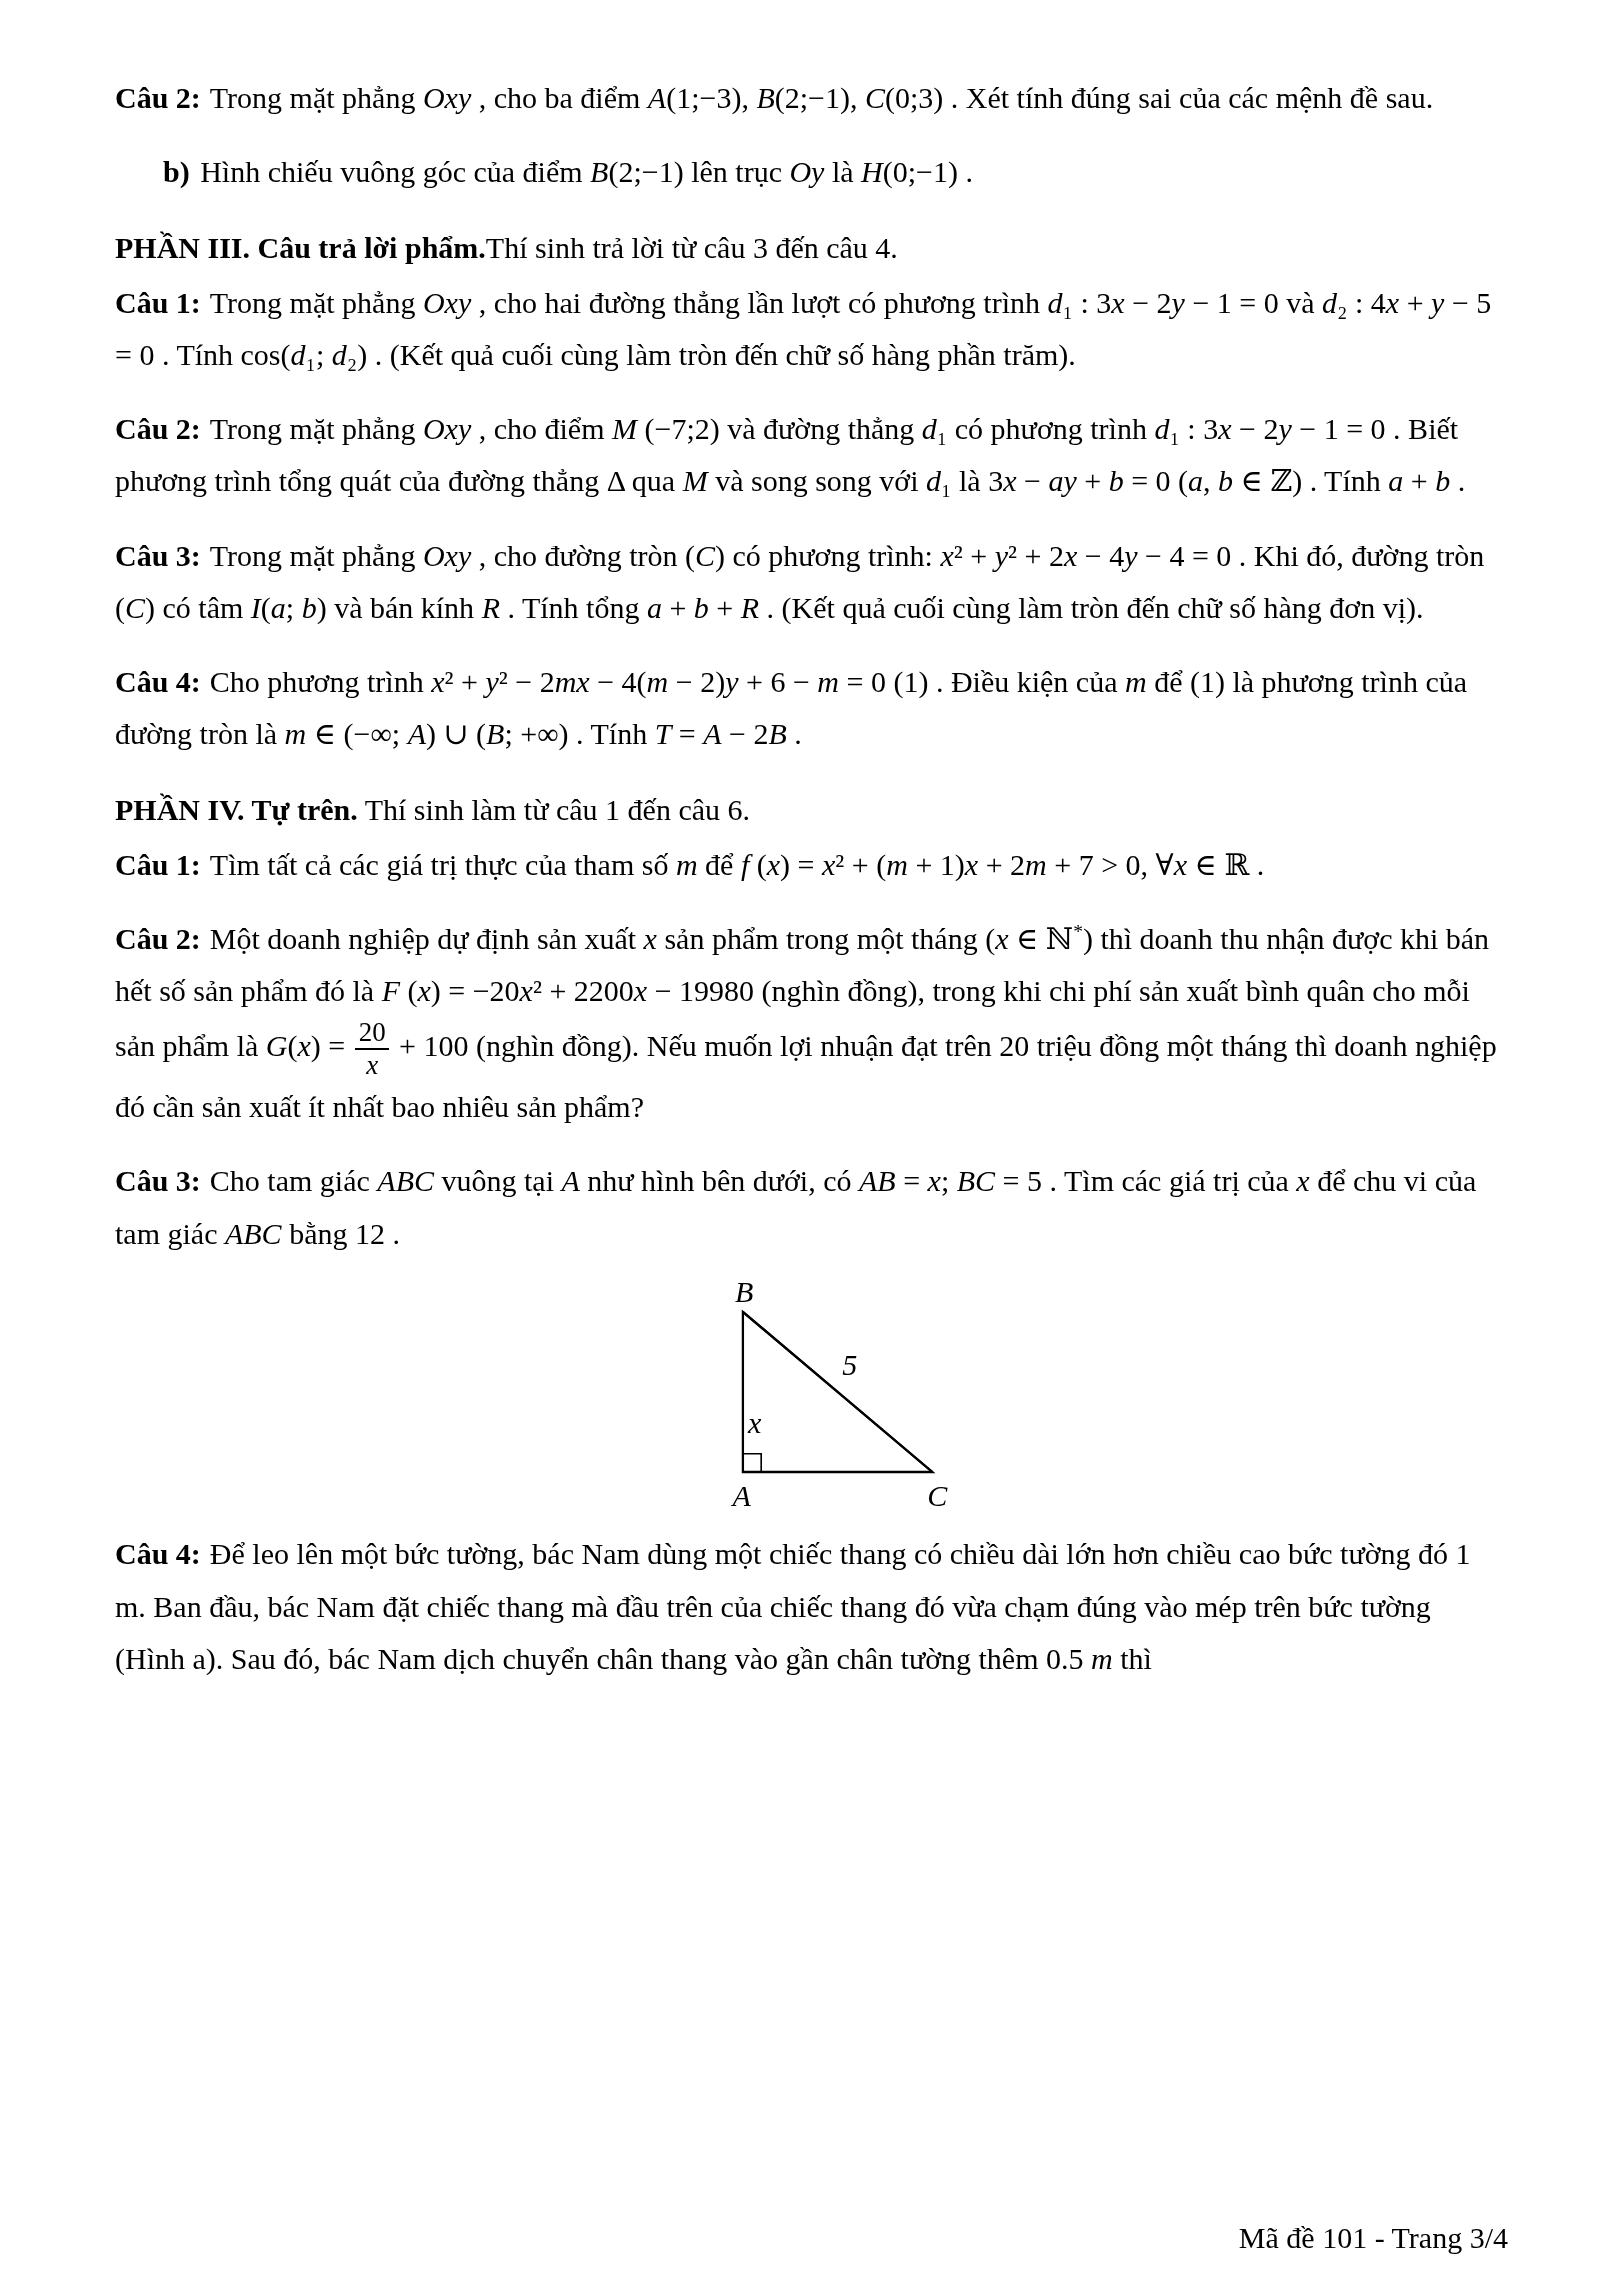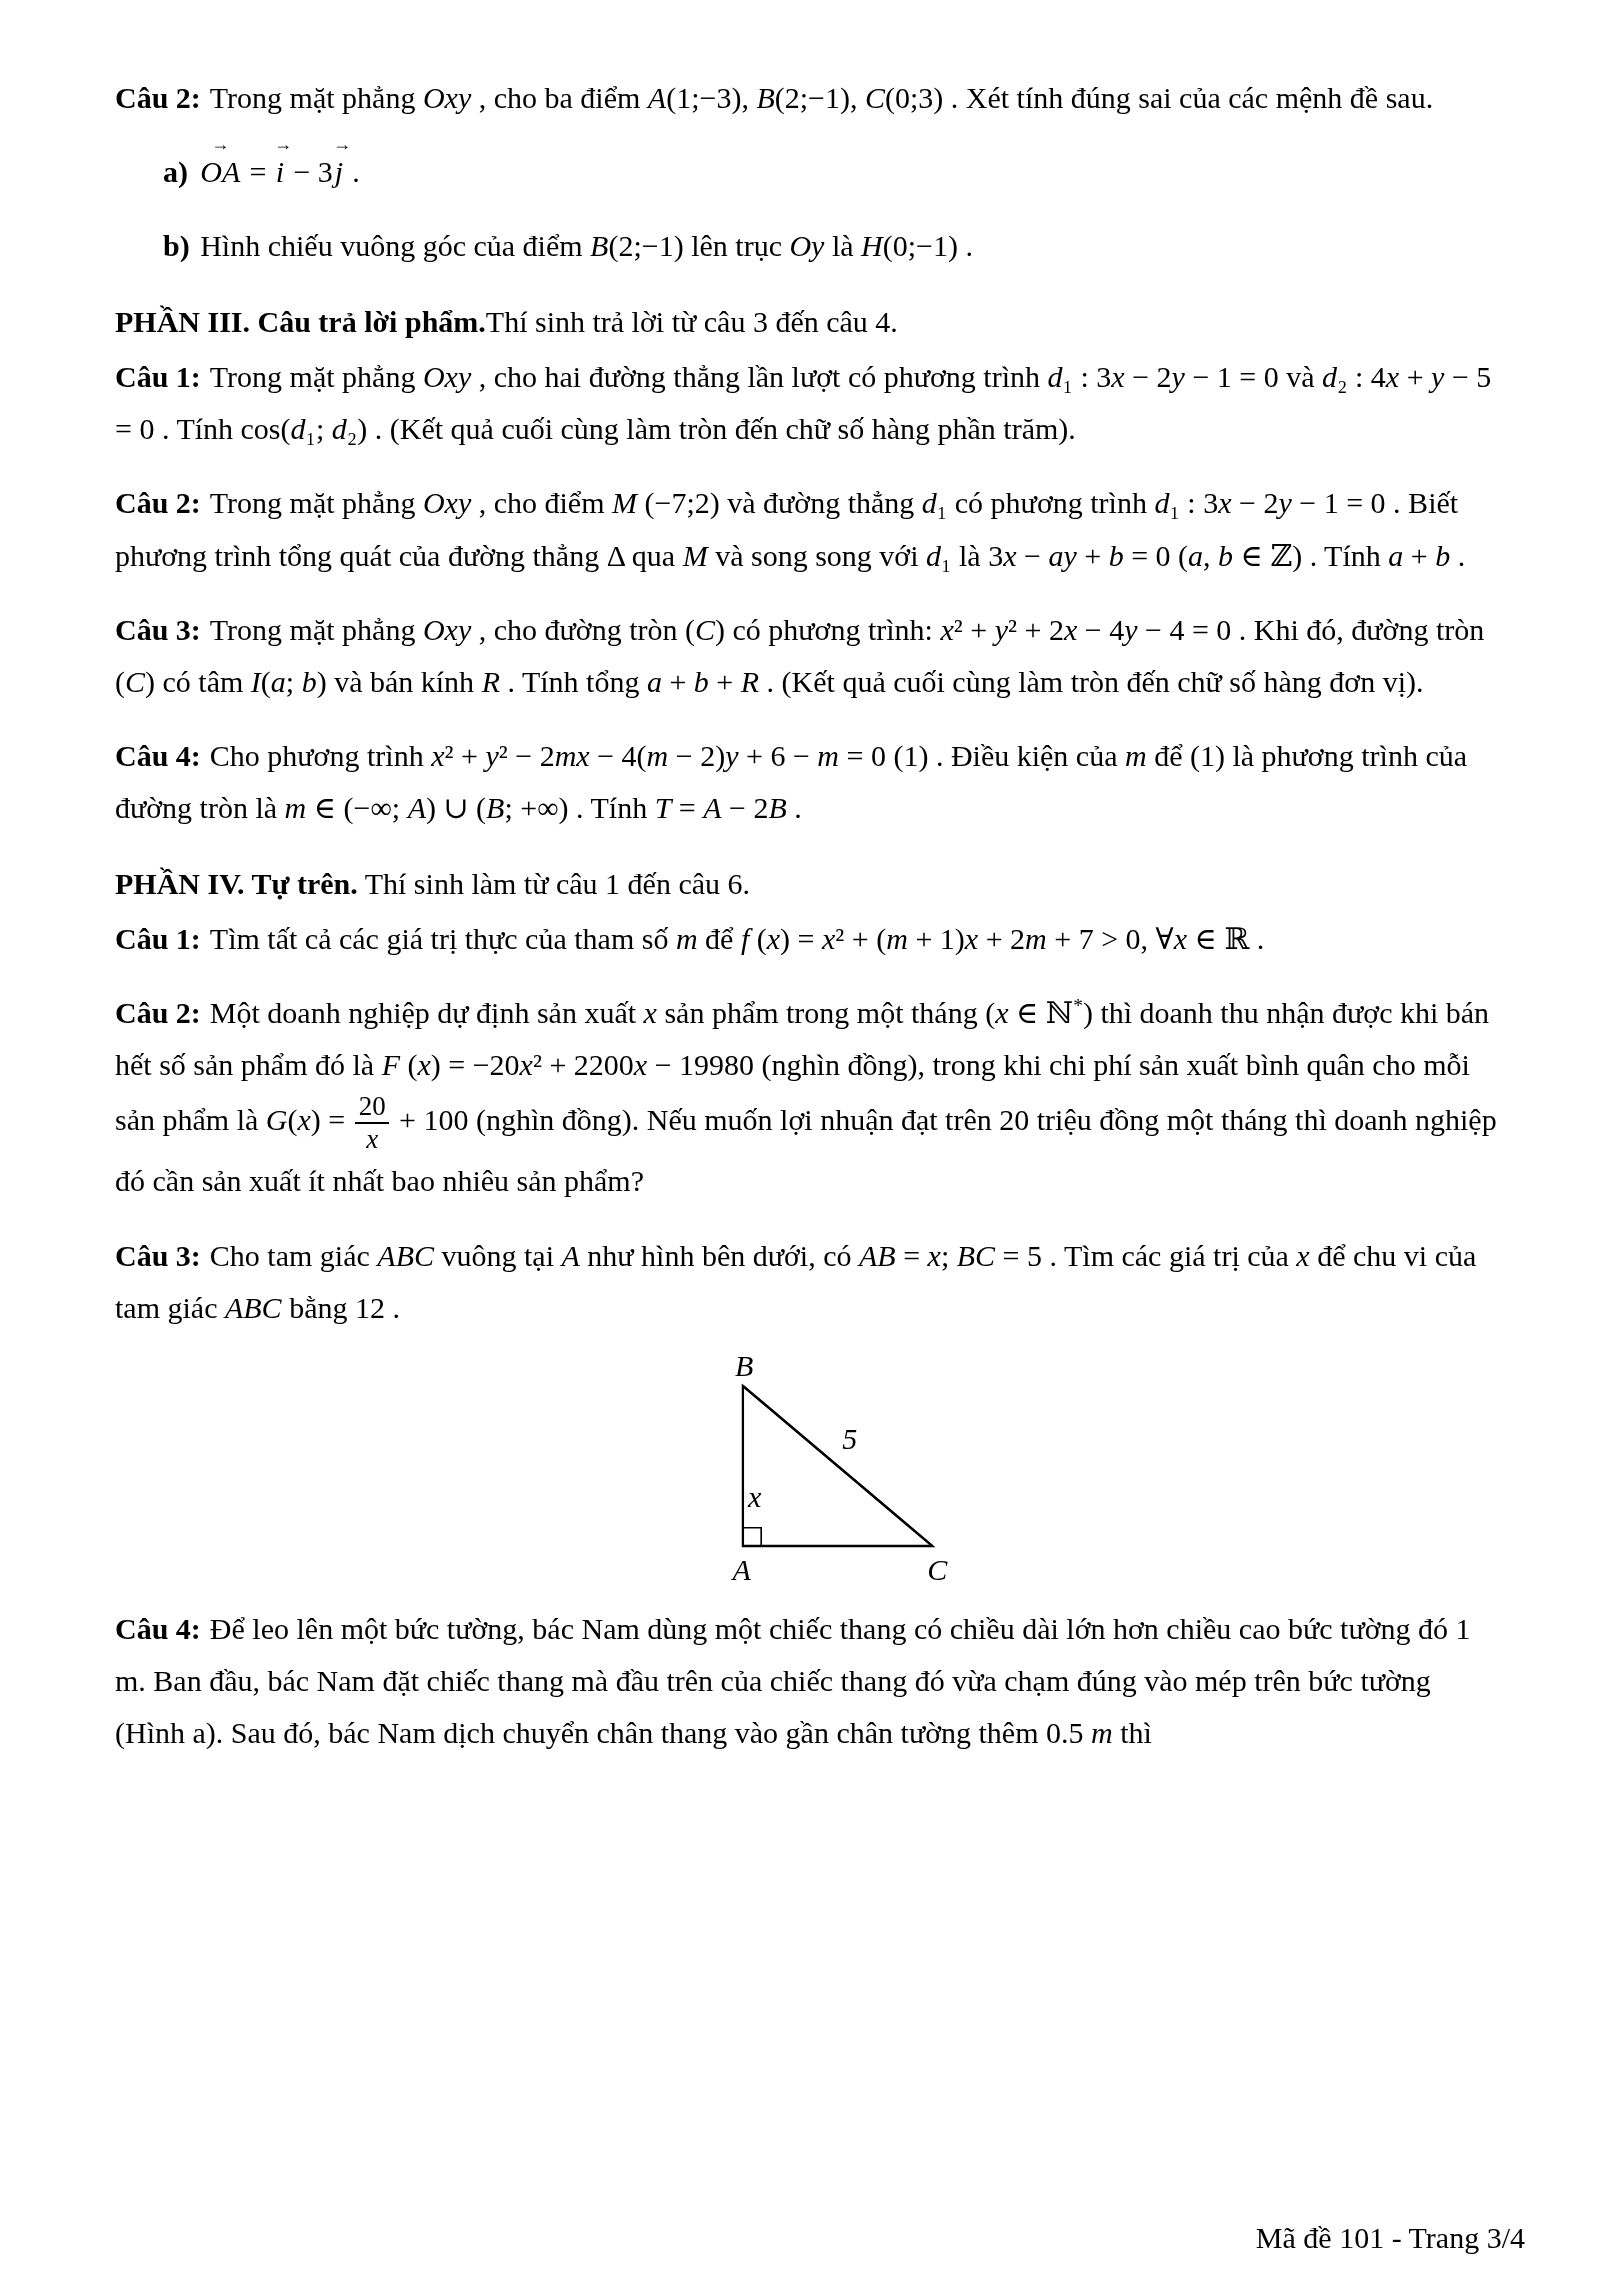--- a/index.html
+++ b/index.html
@@ -38,35 +38,34 @@
   .frac { display: inline-block; vertical-align: middle; text-align: center; font-size: 0.9em; line-height: 1.15; margin: 0 0.08em; }
   .frac .num { display: block; border-bottom: 2px solid #000; padding: 0 0.14em; }
   .frac .den { display: block; padding: 0 0.14em; }
   .bigp { font-size: 1.45em; line-height: 0; vertical-align: -0.12em; }
   
   .triangle-fig { margin-top: 15.7px; display: flex; justify-content: center; }
   .flab { font-family: "Liberation Serif", "DejaVu Serif", serif; font-size: 46px; font-style: italic; fill: #000; }
   
   .footer {
     position: absolute;
-    right: 98px;
+    right: 115px;
     bottom: 31px;
     font-size: 30px;
     margin-left: 20px;
   }
 </style>
 </head>
 <body>
 
 <div class="page">
 
   <section>
     <p class="para q" style="margin-top:0;"><b class="qlabel">Câu 2:</b><span>Trong mặt phẳng <i>Oxy</i> , cho ba điểm <i>A</i>(1;−3), <i>B</i>(2;−1), <i>C</i>(0;3) . Xét tính đúng sai của các mệnh đề sau.</span></p>
     <div class="items">
-      <p class="item"><b class="ilabel">a)</b><span><span class="vec">OA</span> = <span class="vec">i</span> − 3<span class="vec">j</span> .</span></p>
       <p class="item"><b class="ilabel">b)</b><span>Hình chiếu vuông góc của điểm <i>B</i>(2;−1) lên trục <i>Oy</i> là <i>H</i>(0;−1) .</span></p>
     </div>
   </section>
 
   <h2 class="part-heading"><b>PHẦN III. Câu trả lời phẩm.</b><span>Thí sinh trả lời từ câu 3 đến câu 4.</span></h2>
 
   <p class="para q"><b class="qlabel">Câu 1:</b><span>Trong mặt phẳng <i>Oxy</i> , cho hai đường thẳng lần lượt có phương trình <i>d</i>₁ : 3<i>x</i> − 2<i>y</i> − 1 = 0 và <i>d</i>₂ : 4<i>x</i> + <i>y</i> − 5 = 0 . Tính cos(<i>d</i>₁; <i>d</i>₂) . (Kết quả cuối cùng làm tròn đến chữ số hàng phần trăm).</span></p>
   <p class="para q"><b class="qlabel">Câu 2:</b><span>Trong mặt phẳng <i>Oxy</i> , cho điểm <i>M</i> (−7;2) và đường thẳng <i>d</i>₁ có phương trình <i>d</i>₁ : 3<i>x</i> − 2<i>y</i> − 1 = 0 . Biết phương trình tổng quát của đường thẳng Δ qua <i>M</i> và song song với <i>d</i>₁ là 3<i>x</i> − <i>ay</i> + <i>b</i> = 0 (<i>a</i>, <i>b</i> ∈ ℤ) . Tính <i>a</i> + <i>b</i> .</span></p>
   <p class="para q"><b class="qlabel">Câu 3:</b><span>Trong mặt phẳng <i>Oxy</i> , cho đường tròn (<i>C</i>) có phương trình: <i>x</i>² + <i>y</i>² + 2<i>x</i> − 4<i>y</i> − 4 = 0 . Khi đó, đường tròn (<i>C</i>) có tâm <i>I</i>(<i>a</i>; <i>b</i>) và bán kính <i>R</i> . Tính tổng <i>a</i> + <i>b</i> + <i>R</i> . (Kết quả cuối cùng làm tròn đến chữ số hàng đơn vị).</span></p>
   <p class="para q"><b class="qlabel">Câu 4:</b><span>Cho phương trình <i>x</i>² + <i>y</i>² − 2<i>mx</i> − 4(<i>m</i> − 2)<i>y</i> + 6 − <i>m</i> = 0 (1) . Điều kiện của <i>m</i> để (1) là phương trình của đường tròn là <i>m</i> ∈ (−∞; <i>A</i>) ∪ (<i>B</i>; +∞) . Tính <i>T</i> = <i>A</i> − 2<i>B</i> .</span></p>

